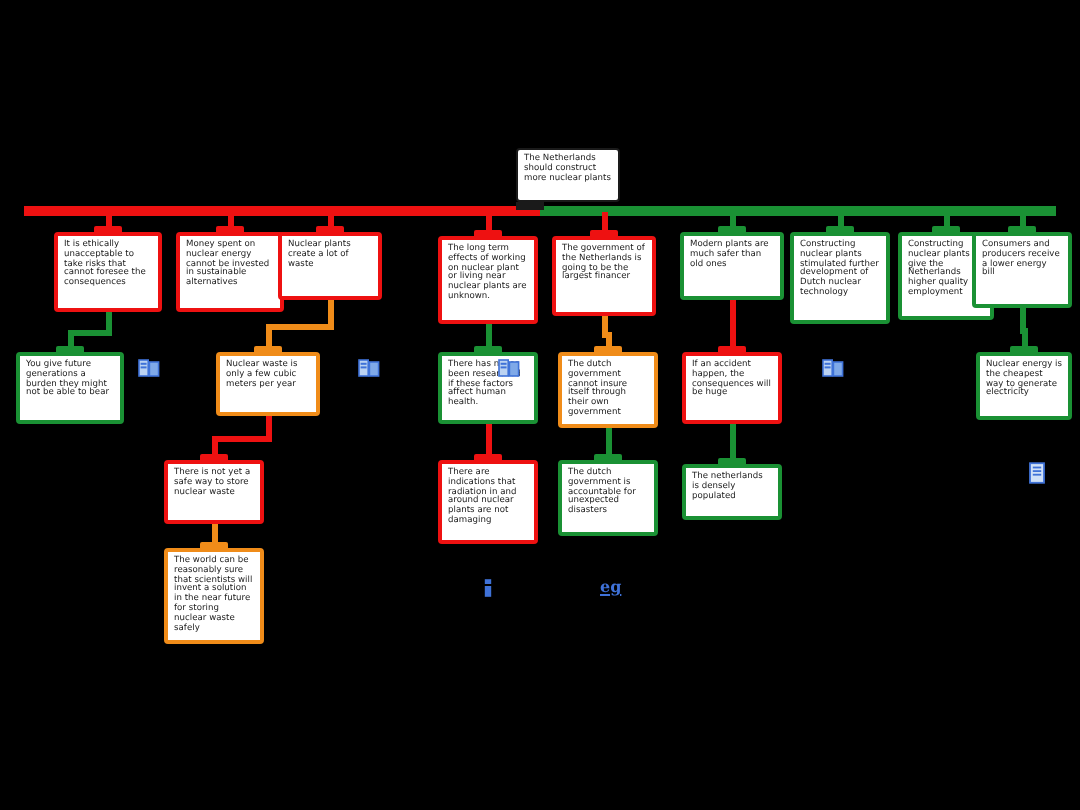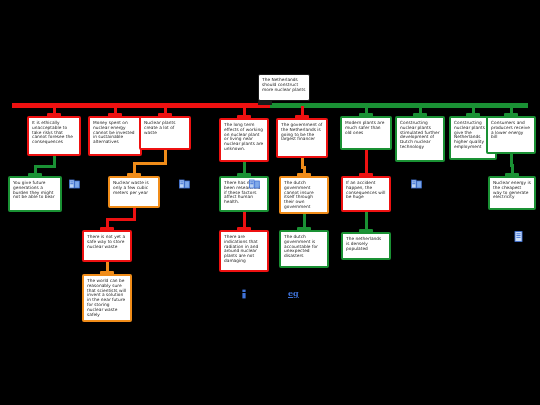--- a/index.html
+++ b/index.html
@@ -192,14 +192,14 @@
         <rect x="2.4" y="4.1" width="4.2" height="0.9" fill="#3f72d8"></rect>
         <rect x="2.4" y="5.9" width="4.2" height="0.9" fill="#3f72d8"></rect>
       </svg>
     </div>
     <div class="gi" style="left: 238px; top: 288px;">
       <svg width="10" height="10" viewBox="0 0 10 10">
         <rect x="3.4" y="0.6" width="3.2" height="2.4" fill="#3f72d8"></rect>
         <rect x="3.4" y="4" width="3.2" height="5.4" fill="#3f72d8"></rect>
       </svg>
     </div>
-    <div class="marktxt" style="left: 288px; top: 288px; text-decoration: underline;">eg</div>
+    <div class="marktxt" style="left: 300px; top: 288px; text-decoration: underline;">eg</div>
   </div>
 
 </body></html>

